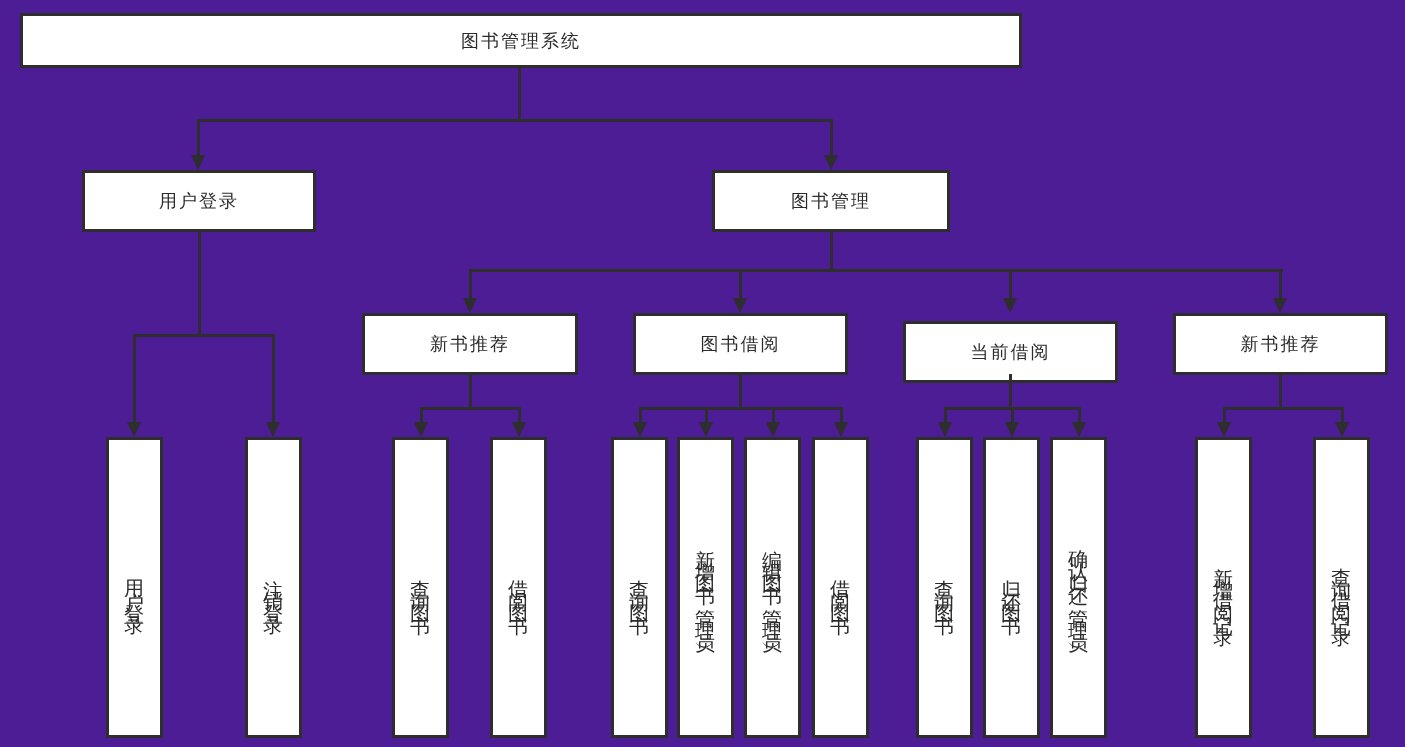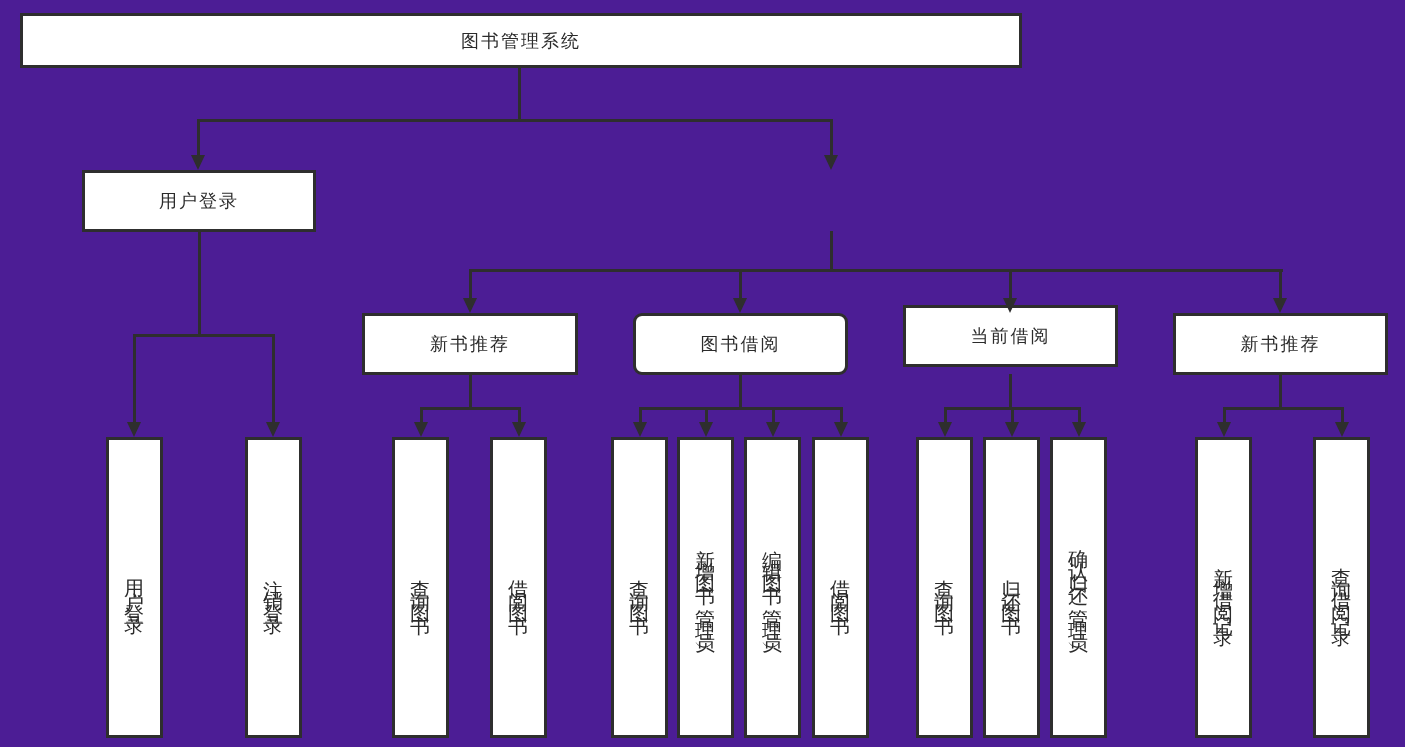--- a/index.html
+++ b/index.html
@@ -46,26 +46,27 @@
 </style>
 </head>
 <body>
 
 <div class="canvas">
 
   <div class="box" style="left:20px;top:13px;width:1002px;height:55px;">图书管理系统</div>
 
   <div class="box" style="left:82px;top:170px;width:234px;height:62px;">用户登录</div>
 
+  <div class="box" style="left:712px;top:170px;width:238px;height:62px;">图书管理</div>
 
   <div class="box" style="left:362px;top:313px;width:216px;height:62px;">新书推荐</div>
 
-  <div class="box" style="left:633px;top:313px;width:215px;height:62px;border-radius:9px;">图书借阅</div>
+  <div class="box" style="left:633px;top:313px;width:215px;height:62px;">图书借阅</div>
 
-  <div class="box" style="left:903px;top:305px;width:215px;height:62px;">当前借阅</div>
+  <div class="box" style="left:903px;top:321px;width:215px;height:62px;">当前借阅</div>
 
   <div class="box" style="left:1173px;top:313px;width:215px;height:62px;">新书推荐</div>
 
   <div class="vbox" style="left:106px;top:437px;width:57px;height:301px;">
     <span>用户登录</span>
   </div>
   <div class="vbox" style="left:245px;top:437px;width:57px;height:301px;">
     <span>注销登录</span>
   </div>
 

